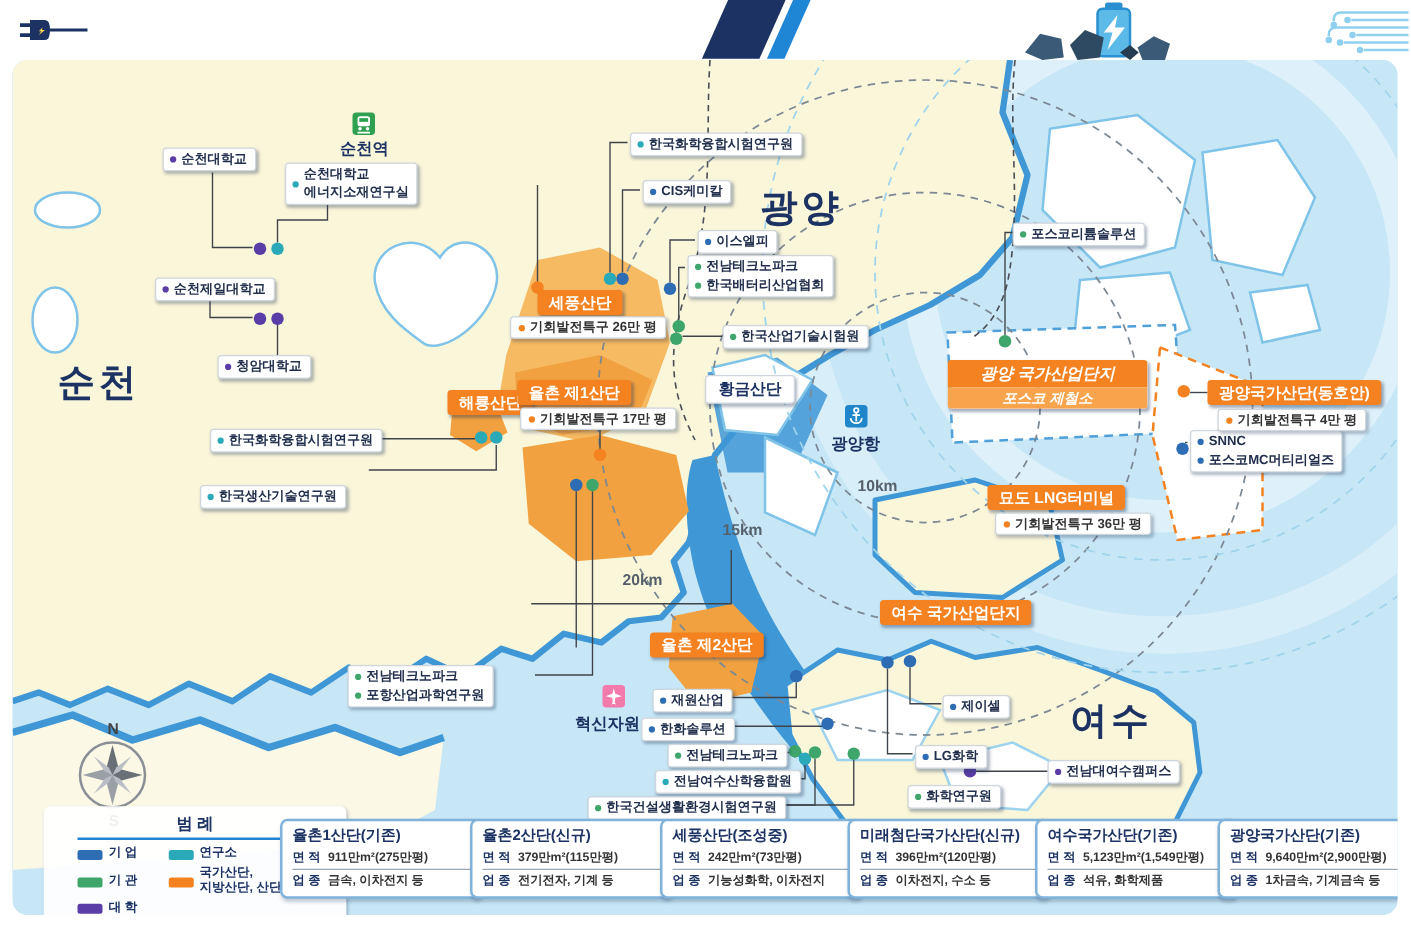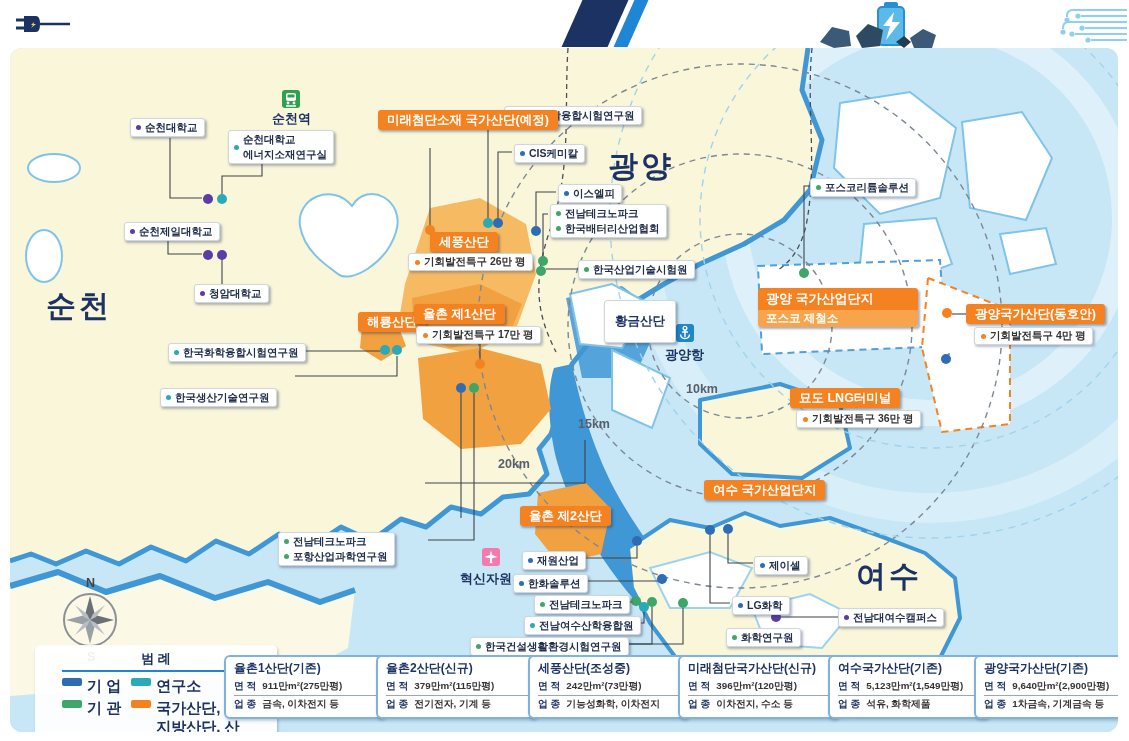--- a/index.html
+++ b/index.html
@@ -28,42 +28,42 @@
   .lbl .row{display:flex;align-items:center;gap:4px;}
   .pre{white-space:pre-line;}
   .dot{width:5px;height:5px;border-radius:50%;flex:0 0 auto;}
   .d-ent{background:#2e6db4}.d-org{background:#3fa66b}.d-univ{background:#5a3da6}
   .d-lab{background:#2aa9b8}.d-zone{background:#f58220}
 
   
   .zone{position:absolute;background:#f58220;color:#fff;font-weight:800;font-size:12.5px;
         padding:2px 9px;border-radius:3px;box-shadow:1.5px 2px 2.5px rgba(35,55,90,.4);
         white-space:nowrap;z-index:6;text-align:center;line-height:1.3;}
-  .zone2{position:absolute;z-index:6;box-shadow:1.5px 2px 2.5px rgba(35,55,90,.4);border-radius:3px;overflow:hidden;}
+  .zone2{position:absolute;z-index:6;box-shadow:1.5px 2px 2.5px rgba(35,55,90,.4);border-radius:3px;overflow:hidden;text-align:center;font-style:italic;}
   .zone2-top{background:#f58220;color:#fff;font-weight:800;font-size:13px;padding:2px 8px;}
   .zone2-bot{background:#f7a44d;color:#fff;font-weight:700;font-size:11.5px;padding:1px 8px;}
   .white-zone{position:absolute;background:#fff;color:#1b3263;font-weight:800;font-size:12.5px;
-        padding:12px 10px;border-radius:3px;border:1px solid #cfd6dd;
-        box-shadow:1.5px 2px 2.5px rgba(35,55,90,.35);white-space:nowrap;z-index:6;margin-left:40px;}
+        padding:2px 10px;border-radius:3px;border:1px solid #cfd6dd;
+        box-shadow:1.5px 2px 2.5px rgba(35,55,90,.35);white-space:nowrap;z-index:6;}
   .sub{position:absolute;background:#fff;border:1px solid #cfd6dd;border-radius:3px;
        padding:1px 6px;font-size:10.5px;font-weight:800;color:#333;white-space:nowrap;
        box-shadow:1.5px 2px 2.5px rgba(35,55,90,.3);display:flex;align-items:center;gap:4px;z-index:6;}
 
   .region{position:absolute;font-size:30px;font-weight:900;color:#1b3263;letter-spacing:3px;z-index:4;}
   .dist{position:absolute;font-size:12.5px;font-weight:600;color:#55606b;z-index:4;}
   .lm-label{position:absolute;font-size:13px;font-weight:800;color:#1b3263;z-index:5;}
   .lm-icon{position:absolute;width:18px;height:18px;border-radius:3px;z-index:5;}
 
   
   #legend{position:absolute;left:25px;top:597px;width:188px;background:rgba(255,255,255,.92);
           border-radius:5px;padding:5px 27px 7px;box-shadow:1px 2px 3px rgba(35,55,90,.3);z-index:7;}
   .lg-title{text-align:center;font-size:13px;font-weight:900;color:#1b3263;
             border-bottom:2px solid #1e86d4;padding-bottom:2px;margin-bottom:5px;}
   .lg-grid{display:grid;grid-template-rows:repeat(3,auto);grid-auto-flow:column;gap:3px 10px;}
-  .lg-item{display:flex;align-items:flex-start;gap:5px;font-size:15px;font-weight:700;color:#1b3263;line-height:1.25;}
+  .lg-item{display:flex;align-items:center;gap:5px;font-size:10px;font-weight:700;color:#1b3263;line-height:1.25;}
   .chip{width:20px;height:8px;border-radius:2px;flex:0 0 auto;margin-top:1px;}
   .chip0{background:#2e6db4}.chip1{background:#3fa66b}.chip2{background:#5a3da6}
   .chip3{background:#2aa9b8}.chip4{background:#f58220}
 
   
   .ibox{position:absolute;top:607px;width:142px;background:#fff;border:2px solid #7fb3dc;
         border-radius:6px;padding:3px 8px 4px;box-shadow:1px 2px 3px rgba(35,55,90,.25);z-index:7;}
   .ib-title{font-size:12px;font-weight:900;color:#1b3263;margin-bottom:1px;white-space:nowrap;}
   .ib-row{display:flex;gap:6px;font-size:9.8px;align-items:baseline;padding:2px 0;white-space:nowrap;}
   .ib-row.line{border-bottom:1px solid #9aa7b5;}
@@ -288,22 +288,20 @@
     <svg width="18" height="18" viewBox="0 0 18 18">
         <polygon points="9,2.5 10.2,7 15.5,9 10.2,10.2 9.8,14 11,15.5 9,15 7,15.5 8.2,14 7.8,10.2 2.5,9 7.8,7" fill="#fff"></polygon>
       </svg>
   </div>
   <div class="lm-label" style="left:450px;top:522px">혁신자원</div>
 
   <div class="dist" style="left:676px;top:334px">10km</div>
   <div class="dist" style="left:568px;top:369px">15km</div>
   <div class="dist" style="left:488px;top:409px">20km</div>
 
-  <div class="zone pre" style="left:368px;top:62px">미래첨단소재
-국가산단(예정)</div>
   <div class="zone" style="left:420px;top:184px">세풍산단</div>
   <div class="sub" style="left:398px;top:205px">
       <span class="dot d-zone"></span>
       <span>기회발전특구 26만 평</span>
     </div>
   <div class="zone" style="left:348px;top:264px">해룡산단</div>
   <div class="zone" style="left:404px;top:256px">율촌 제1산단</div>
   <div class="sub" style="left:406px;top:278px">
       <span class="dot d-zone"></span>
       <span>기회발전특구 17만 평</span>
@@ -329,21 +327,21 @@
   <div class="lbl" style="left:120px;top:70px">
       <span class="dot d-univ"></span>
       <span>순천대학교</span>
     </div>
   <div class="lbl pre" style="left:218px;top:82px;white-space:pre-line"><span class="dot d-lab"></span><span class="pre">순천대학교
 에너지소재연구실</span></div>
   <div class="lbl" style="left:114px;top:174px">
       <span class="dot d-univ"></span>
       <span>순천제일대학교</span>
     </div>
-  <div class="lbl" style="left:184px;top:236px">
+  <div class="lbl" style="left:164px;top:236px">
       <span class="dot d-univ"></span>
       <span>청암대학교</span>
     </div>
   <div class="lbl" style="left:494px;top:58px">
       <span class="dot d-lab"></span>
       <span>한국화학융합시험연구원</span>
     </div>
   <div class="lbl" style="left:504px;top:96px">
       <span class="dot d-ent"></span>
       <span>CIS케미칼</span>
@@ -371,20 +369,30 @@
       <span>한국화학융합시험연구원</span>
     </div>
   <div class="lbl" style="left:150px;top:340px">
       <span class="dot d-lab"></span>
       <span>한국생산기술연구원</span>
     </div>
   <div class="lbl" style="left:800px;top:130px">
       <span class="dot d-org"></span>
       <span>포스코리튬솔루션</span>
     </div>
+  <div class="lbl multi" style="left:942px;top:296px">
+    <div class="row">
+        <span class="dot d-ent"></span>
+        <span>SNNC</span>
+      </div>
+    <div class="row">
+        <span class="dot d-ent"></span>
+        <span>포스코MC머티리얼즈</span>
+      </div>
+  </div>
   <div class="lbl multi" style="left:268px;top:484px">
     <div class="row">
         <span class="dot d-org"></span>
         <span>전남테크노파크</span>
       </div>
     <div class="row">
         <span class="dot d-org"></span>
         <span>포항산업과학연구원</span>
       </div>
   </div>

